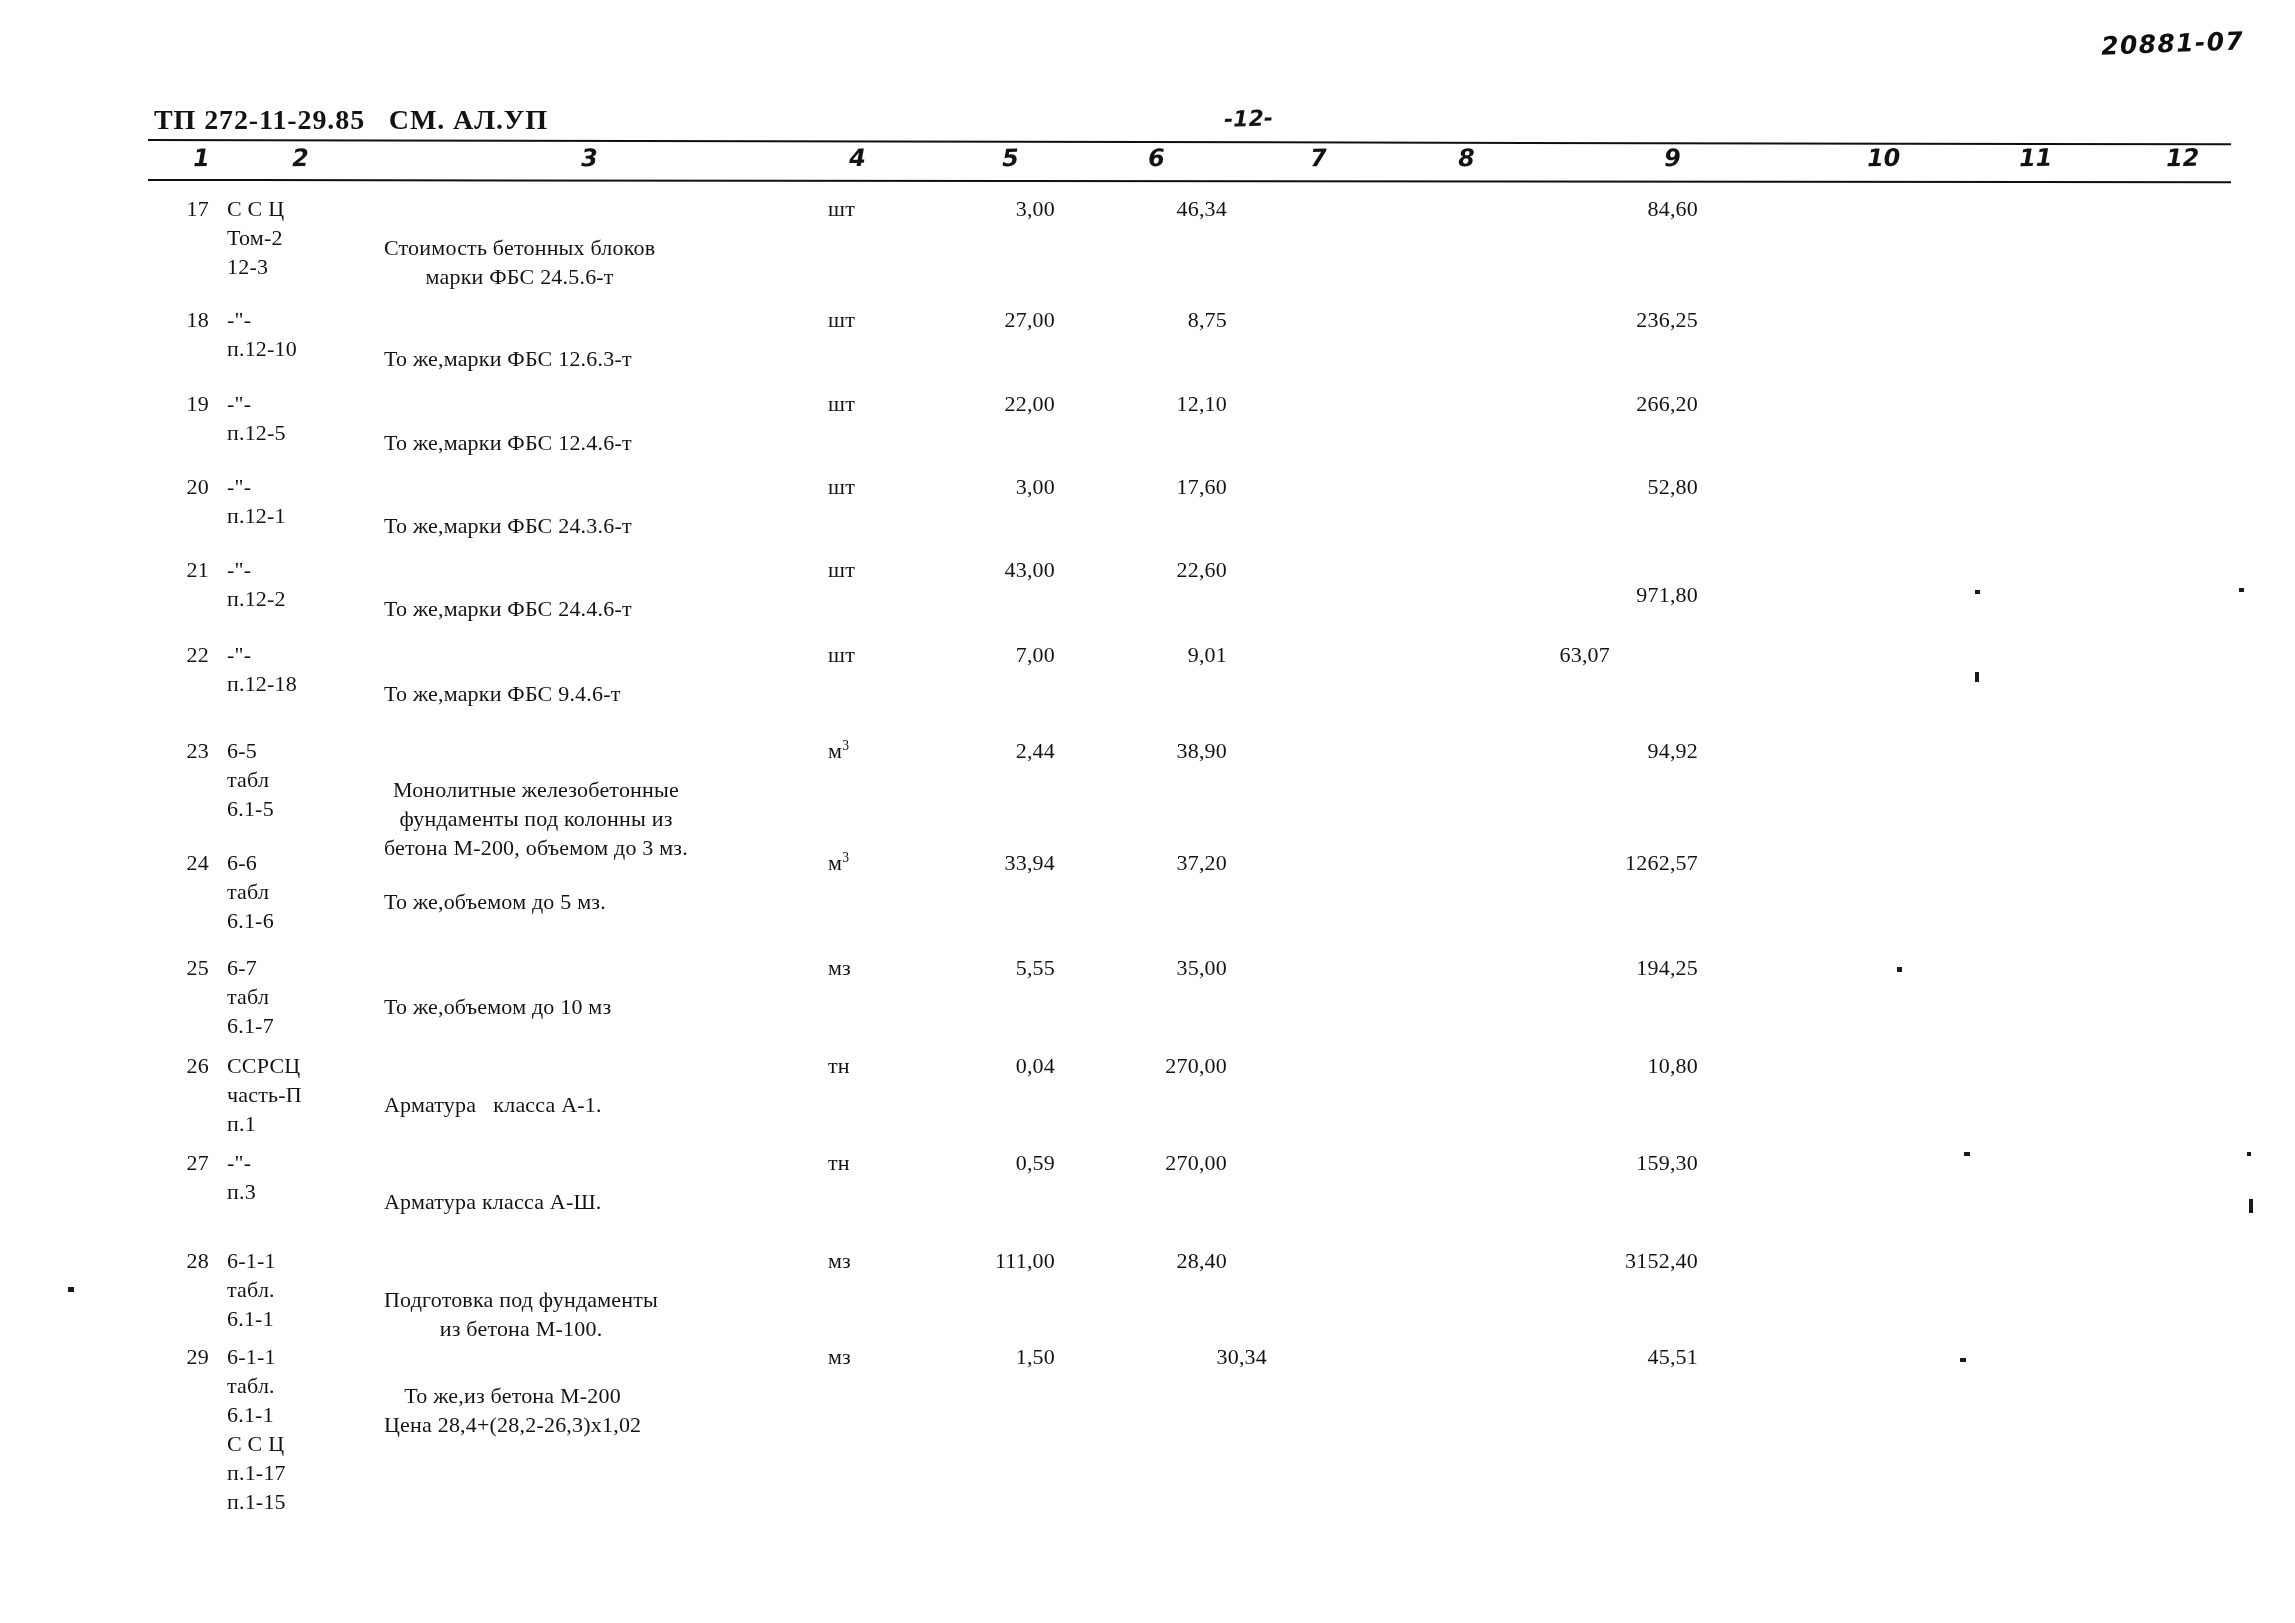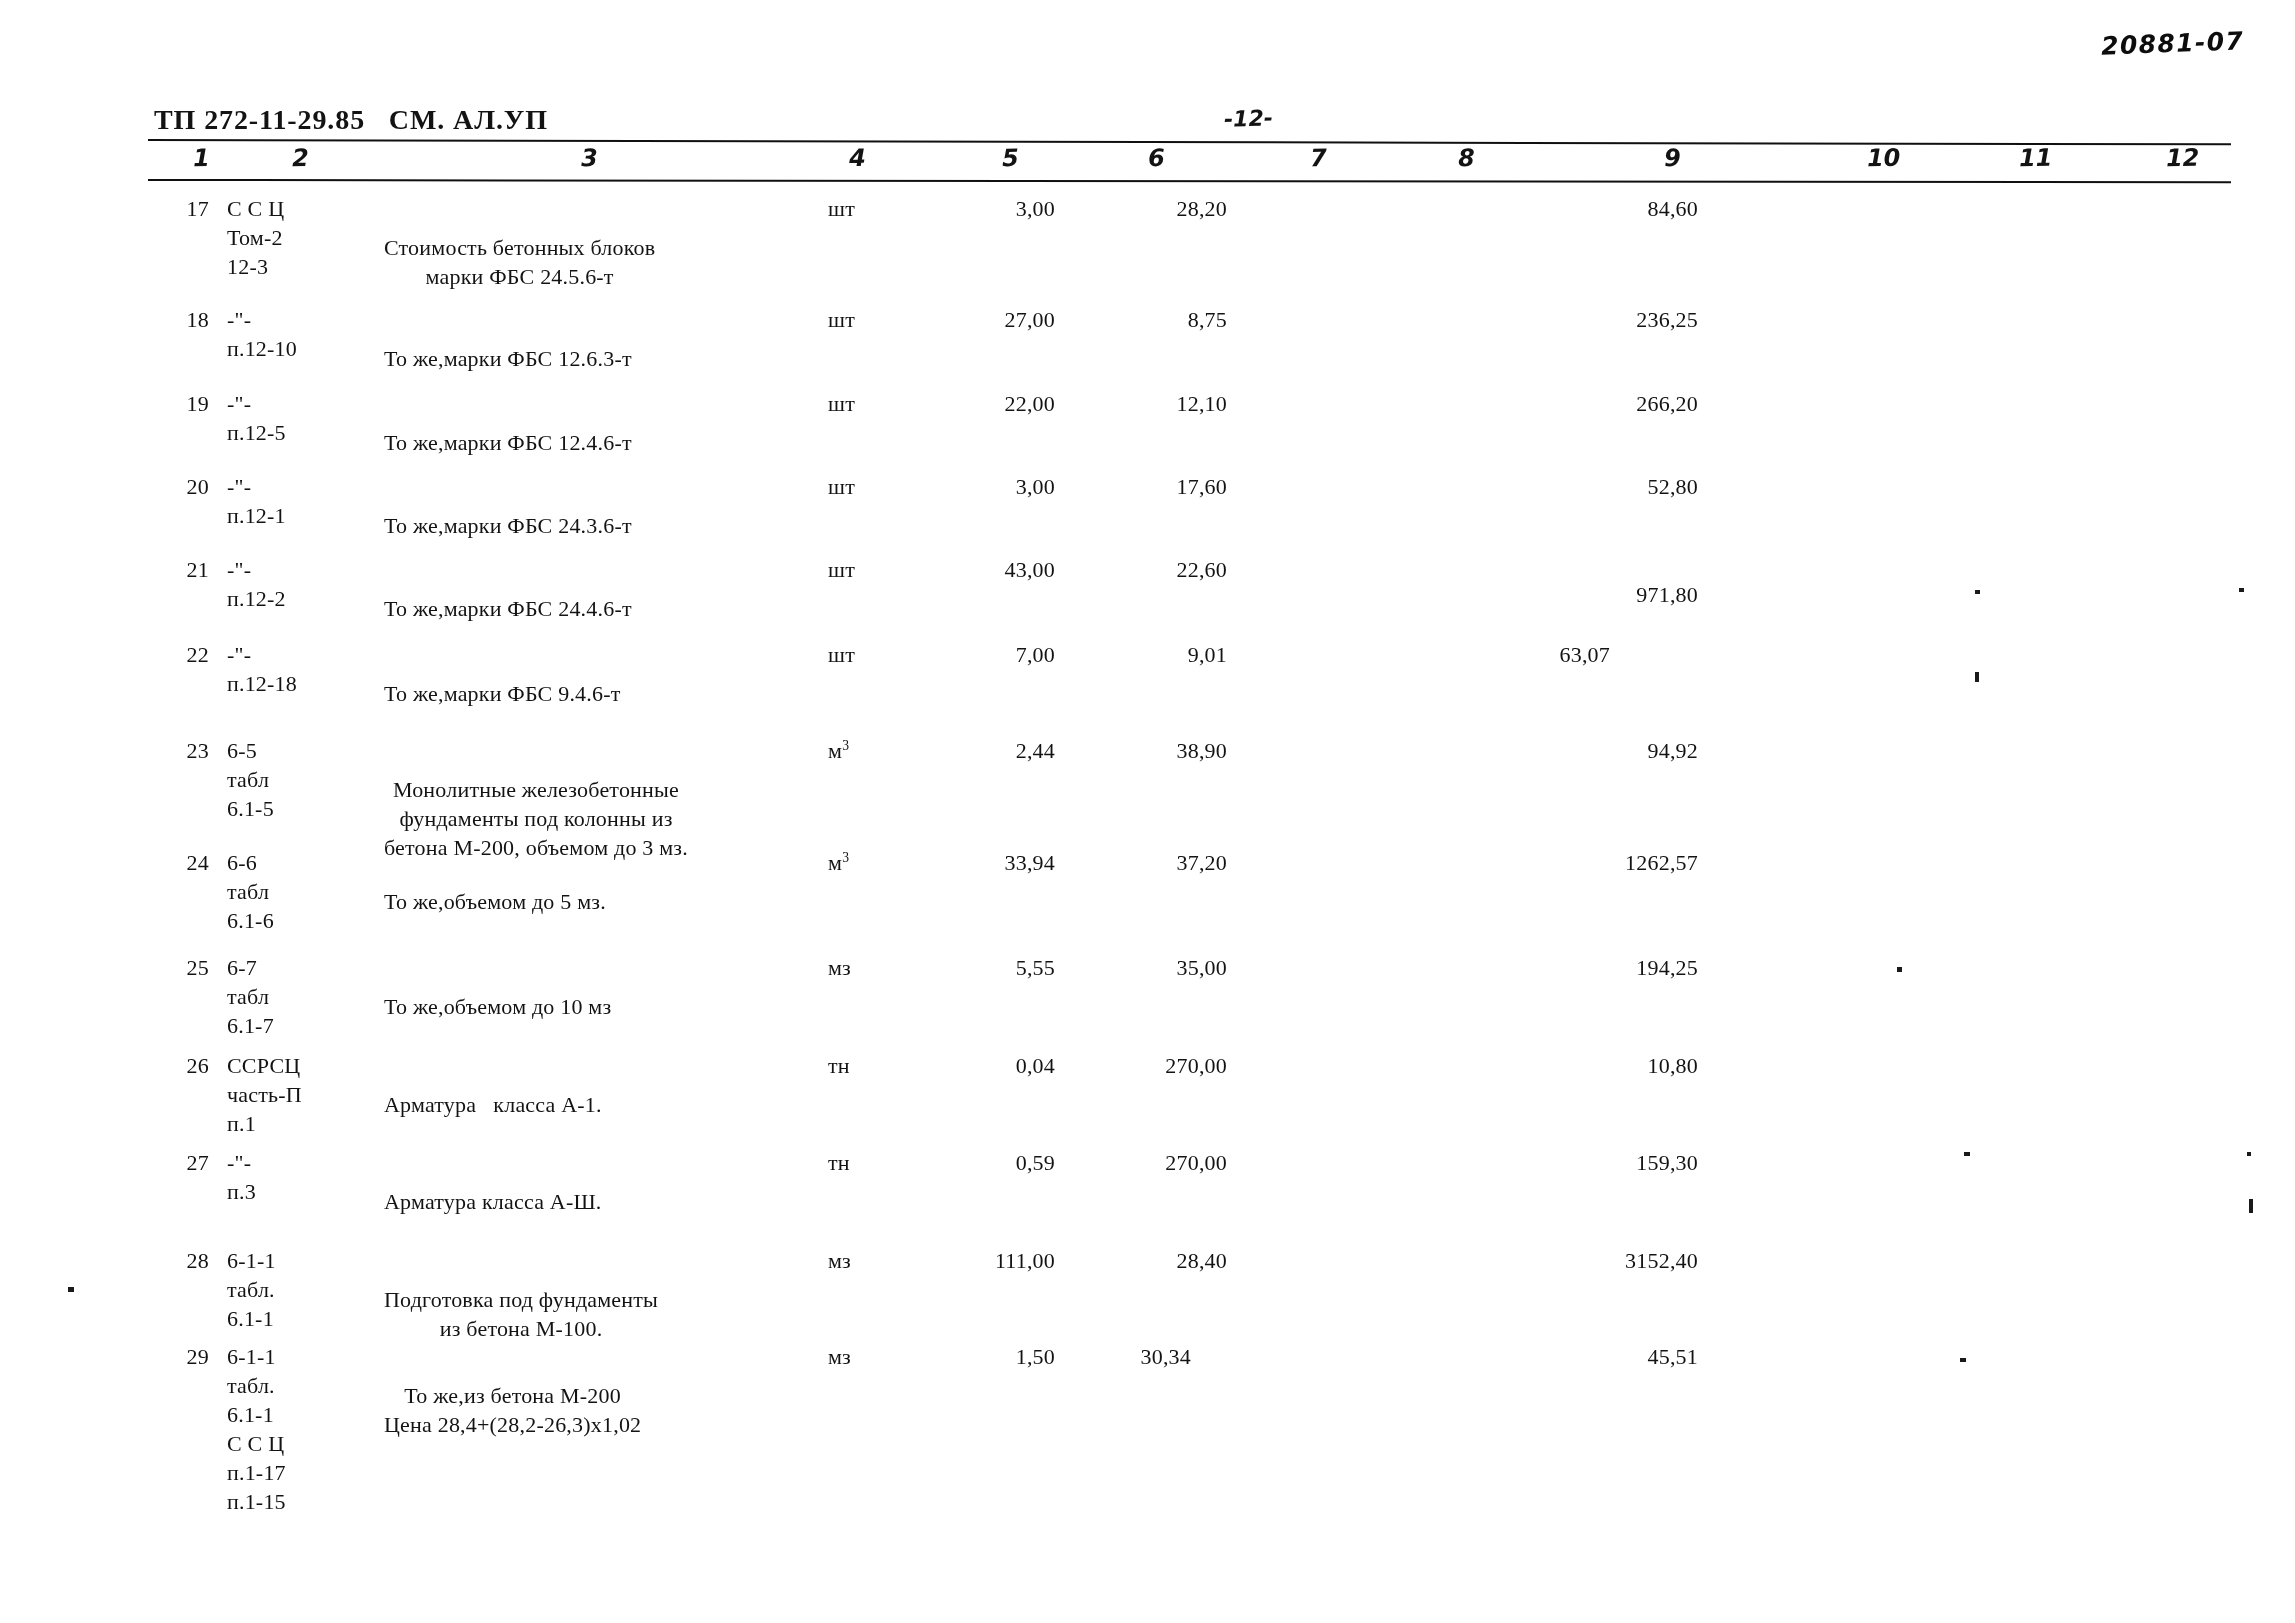--- a/index.html
+++ b/index.html
@@ -98,21 +98,21 @@
       <div class="colnum" style="left: 2166px;">12</div>
     </div>
 
   <div id="tbody">
       <div class="row" style="top: 194px;">
         <div class="cell c-num" style="left: 153px;">17</div>
         <div class="cell c-code" style="left: 227px;"><span class="codeline">С С Ц</span><span class="codeline">Том-2</span><span class="codeline">12-3</span></div>
         <div class="cell c-desc" style="left: 384px;"><span class="descline">Стоимость бетонных блоков</span><span class="descline">марки ФБС 24.5.6-т</span></div>
         <div class="cell c-unit" style="left: 828px;">шт</div>
         <div class="cell c-qty" style="left: 916px;">3,00</div>
-        <div class="cell c-price" style="left: 1088px;">28,20</div>
+        <div class="cell c-price" style="left: 1088px;">46,34</div>
         <div class="cell c-total" style="left: 1504px;">84,60</div>
       </div>
       <div class="row" style="top: 305px;">
         <div class="cell c-num" style="left: 153px;">18</div>
         <div class="cell c-code" style="left: 227px;"><span class="codeline">-"-</span><span class="codeline">п.12-10</span></div>
         <div class="cell c-desc" style="left: 384px;"><span class="descline">То же,марки ФБС 12.6.3-т</span></div>
         <div class="cell c-unit" style="left: 828px;">шт</div>
         <div class="cell c-qty" style="left: 916px;">27,00</div>
         <div class="cell c-price" style="left: 1088px;">8,75</div>
         <div class="cell c-total" style="left: 1504px;">236,25</div>
@@ -206,21 +206,21 @@
         <div class="cell c-qty" style="left: 916px;">111,00</div>
         <div class="cell c-price" style="left: 1088px;">28,40</div>
         <div class="cell c-total" style="left: 1504px;">3152,40</div>
       </div>
       <div class="row" style="top: 1342px;">
         <div class="cell c-num" style="left: 153px;">29</div>
         <div class="cell c-code" style="left: 227px;"><span class="codeline">6-1-1</span><span class="codeline">табл.</span><span class="codeline">6.1-1</span><span class="codeline">С С Ц</span><span class="codeline">п.1-17</span><span class="codeline">п.1-15</span></div>
         <div class="cell c-desc" style="left: 384px;"><span class="descline">То же,из бетона М-200</span><span class="descline">Цена 28,4+(28,2-26,3)х1,02</span></div>
         <div class="cell c-unit" style="left: 828px;">мз</div>
         <div class="cell c-qty" style="left: 916px;">1,50</div>
-        <div class="cell c-price" style="left: 1052px;">30,34</div>
+        <div class="cell c-price" style="left: 1128px;">30,34</div>
         <div class="cell c-total" style="left: 1504px;">45,51</div>
       </div>
     </div>
 
   <span class="speck" style="left:1975px;top:590px;width:5.1px;height:4.2px;"></span>
   <span class="speck" style="left:1975px;top:672px;width:4.2px;height:10.2px;"></span>
   <span class="speck" style="left:1964px;top:1152px;width:5.6px;height:4.2px;"></span>
   <span class="speck" style="left:1960px;top:1358px;width:5.6px;height:4.2px;"></span>
   <span class="speck" style="left:1897px;top:967px;width:4.6px;height:4.6px;"></span>
   <span class="speck" style="left:68px;top:1287px;width:5.6px;height:5.1px;"></span>

